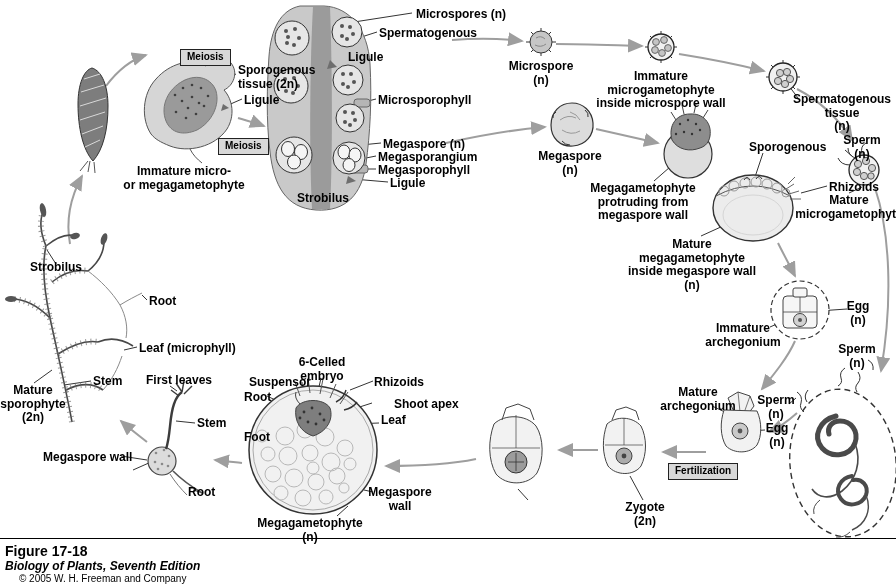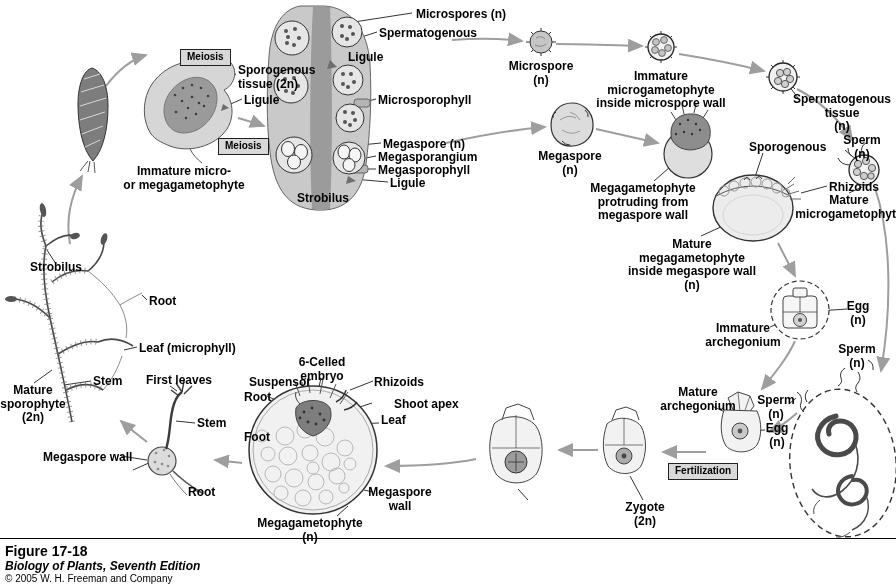--- a/index.html
+++ b/index.html
@@ -7,21 +7,21 @@
   body { width:896px; height:588px; font-family:"Liberation Sans", sans-serif; }
   .stage { position:relative; width:896px; height:588px; background:#fff; overflow:hidden; }
   .stage > svg { position:absolute; left:0; top:0; }
   .lbl { position:absolute; font-size:12px; font-weight:bold; line-height:1.14; color:#000; white-space:pre-line; }
   .ctr { transform:translateX(-50%); text-align:center; }
   .pbox { position:absolute; font-size:10px; font-weight:bold; background:#d8d8d8; border:1px solid #222; padding:1px 6px; line-height:1.25; white-space:nowrap; }
   .rule { position:absolute; left:0; top:538px; width:896px; border-top:1.5px solid #000; }
   .figcap { position:absolute; left:5px; top:543px; }
   .fig-num { font-size:14px; font-weight:bold; }
   .fig-book { font-size:12px; font-weight:bold; font-style:italic; }
-  .fig-copy { font-size:10px; }
+  .fig-copy { font-size:10px;text-align:center; }
 </style>
 </head>
 <body>
 
 <div class="stage">
 
 <svg width="896" height="588" viewBox="0 0 896 588" xmlns="http://www.w3.org/2000/svg">
   <defs>
     <marker id="ah" markerWidth="9" markerHeight="7" refX="7" refY="3.5" orient="auto">
       <path d="M0,0 L8,3.5 L0,7 Z" fill="#9e9e9e"></path>

